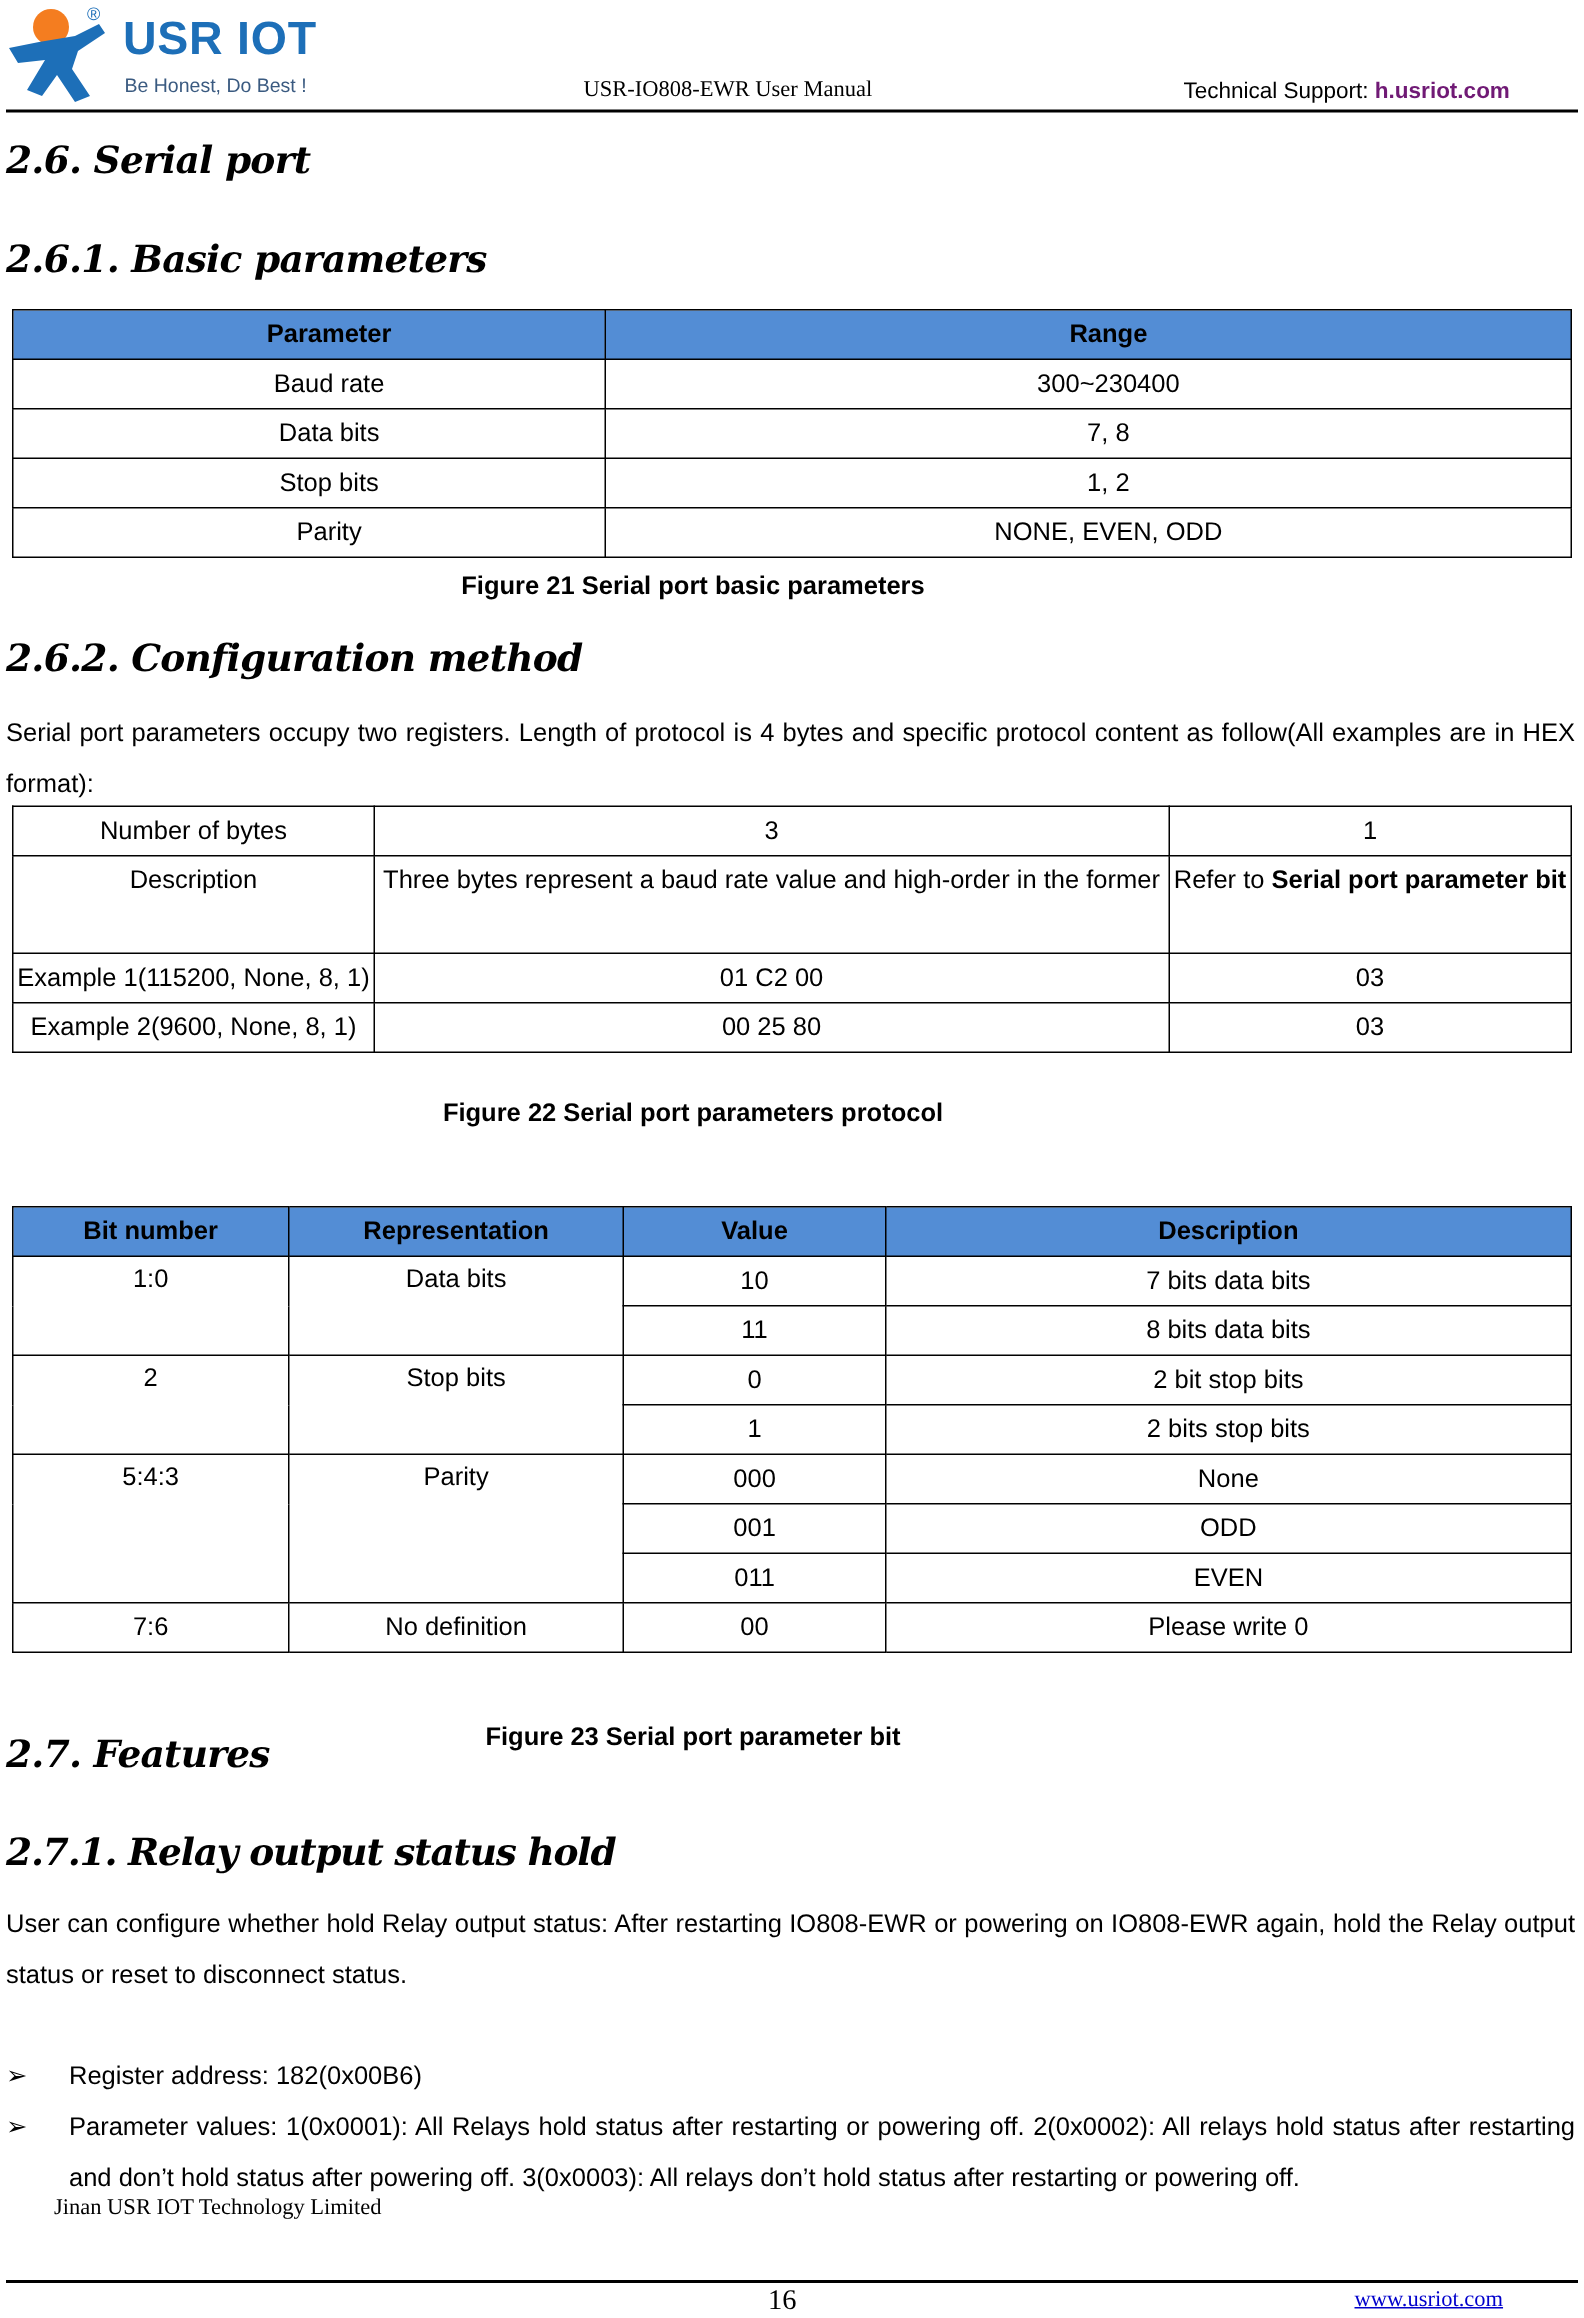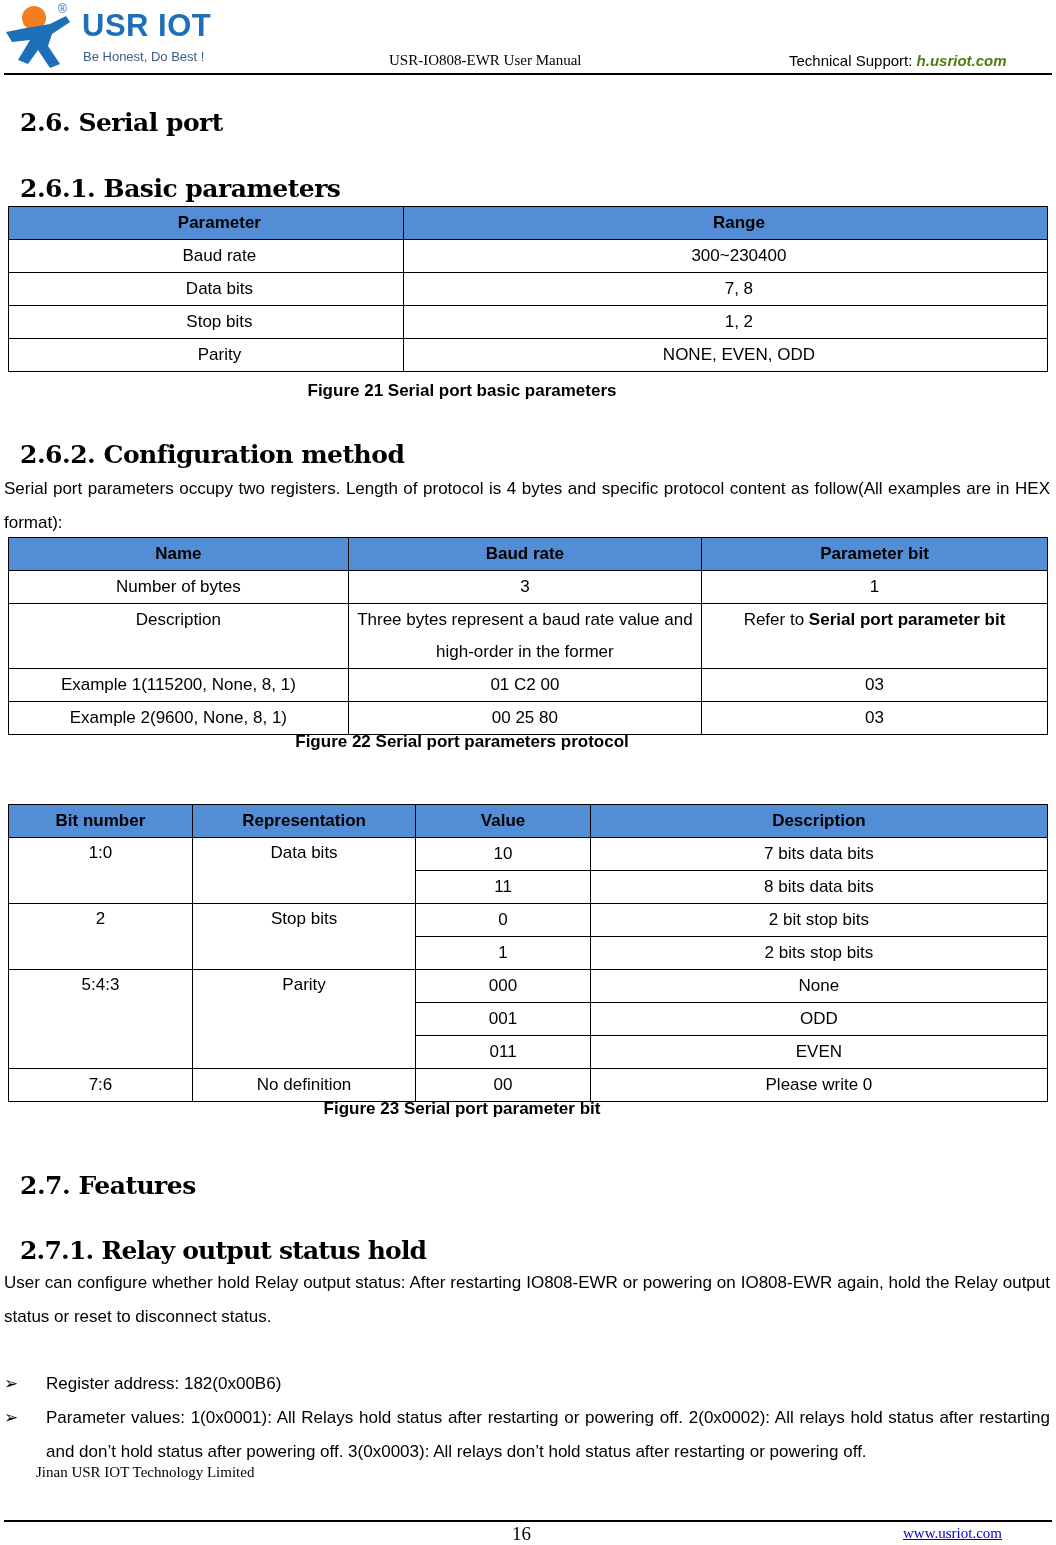--- a/index.html
+++ b/index.html
@@ -8,25 +8,25 @@
   .abs { position:absolute; }
 
   
   .logo { left:4px; top:2px; width:230px; height:68px; }
   .logo-text { left:78px; top:6px; font-family:"Liberation Sans", sans-serif; font-weight:bold;
                font-size:31px; color:#1d6fb8; letter-spacing:0.5px; }
   .logo-slogan { left:79px; top:47px; font-family:"Liberation Sans", sans-serif; font-size:13px; color:#3a5a80; }
   .logo-reg { left:54px; top:0px; font-family:"Liberation Sans", sans-serif; font-size:12px; color:#1d6fb8; }
   .hdr-title { left:389px; top:52px; font-size:15px; }
   .hdr-support { left:789px; top:52px; font-size:15px; font-family:"Liberation Sans", sans-serif; font-stretch:condensed; }
-  .hdr-support .link { color:#4d7c0f; font-weight:bold;font-style:italic; }
+  .hdr-support .link { color:#701a75; font-weight:bold; }
   .hdr-rule { left:4px; top:73px; width:1048px; height:2px; background:#000; }
 
   
-  h1, h2 { margin:16px; font-family:"DejaVu Serif", serif; font-weight:bold; position:absolute; left:4px; }
+  h1, h2 { margin:0; font-family:"DejaVu Serif", serif; font-weight:bold; position:absolute; left:4px;font-style:italic; }
   .h-26 { top:92px; font-size:25px; letter-spacing:-0.5px; }
   .h-261 { top:158px; font-size:25px; letter-spacing:-0.5px; }
   .h-262 { top:424px; font-size:25px; letter-spacing:-0.5px; }
   .h-27 { top:1155px; font-size:25px; letter-spacing:-0.5px; }
   .h-271 { top:1220px; font-size:25px; letter-spacing:-0.8px; }
 
   
   table { border-collapse:collapse; position:absolute; font-family:"Liberation Sans", sans-serif; font-size:17px; }
   td, th { border:1px solid #000; text-align:center; padding:0; font-weight:normal; }
   th { background:#538dd5; font-weight:bold; }
@@ -99,25 +99,20 @@
       </tr>
 </tbody>
   </table>
 <div class="caption" style="top:381px;">Figure 21 Serial port basic parameters</div>
 
 <h2 class="h-262">2.6.2. Configuration method</h2>
 <div class="para" style="top:472px;">Serial port parameters occupy two registers. Length of protocol is 4 bytes and specific protocol content as follow(All examples are in HEX format):</div>
 
 <table class="t2">
   <tbody>
-      <tr>
-    <th style="width:32.7%">Name</th>
-    <th style="width:34%">Baud rate</th>
-    <th>Parameter bit</th>
-  </tr>
   <tr>
         <td>Number of bytes</td>
         <td>3</td>
         <td>1</td>
       </tr>
   <tr>
     <td class="desc">Description</td>
     <td class="desc">Three bytes represent a baud rate value and high-order in the former</td>
     <td class="desc"><span>Refer to </span><b>Serial port parameter bit</b></td>
   </tr>
@@ -178,21 +173,21 @@
     <td>EVEN</td>
   </tr>
   <tr>
     <td>7:6</td>
     <td>No definition</td>
     <td>00</td>
     <td>Please write 0</td>
   </tr>
 </tbody>
   </table>
-<div class="caption" style="top:1099px;text-align:center;">Figure 23 Serial port parameter bit</div>
+<div class="caption" style="top:1148px;text-align:center;">Figure 23 Serial port parameter bit</div>
 
 <h1 class="h-27">2.7. Features</h1>
 <h2 class="h-271">2.7.1. Relay output status hold</h2>
 <div class="para" style="top:1266px;">User can configure whether hold Relay output status: After restarting IO808-EWR or powering on IO808-EWR again, hold the Relay output status or reset to disconnect status.</div>
 
 <div class="bullet" style="top:1367px;">
   <span class="mark">➢</span>
   <span class="text">Register address: 182(0x00B6)</span>
 </div>
 <div class="bullet" style="top:1401px;">

